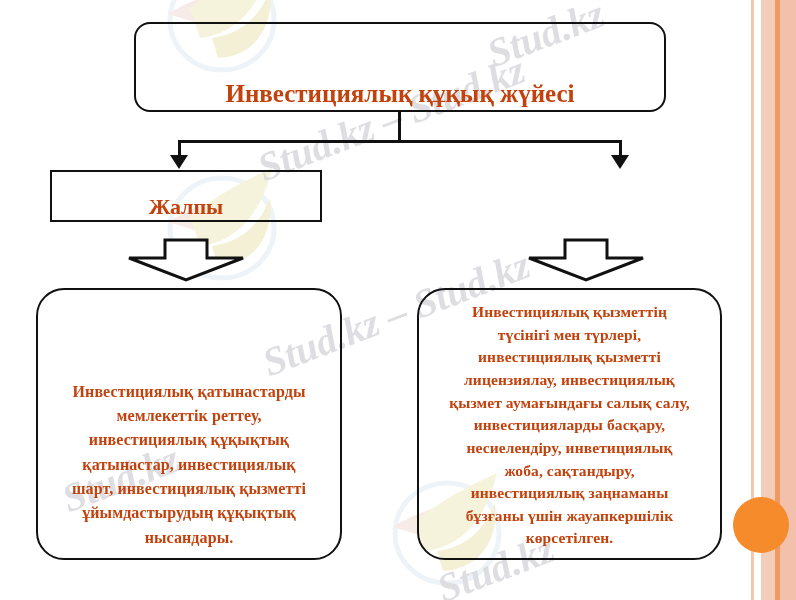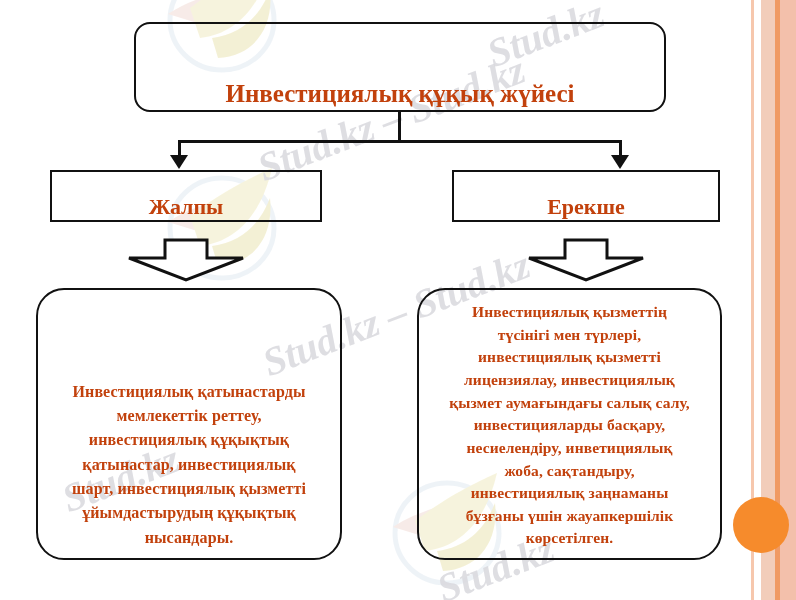--- a/index.html
+++ b/index.html
@@ -196,23 +196,20 @@
   <div class="conn stem-v"></div>
   <div class="conn bar-h"></div>
   <div class="conn drop-l"></div>
   <div class="conn drop-r"></div>
   <div class="arrowhead ah-l"></div>
   <div class="arrowhead ah-r"></div>
 
   <div class="box branch-box branch-left">
     <span>Жалпы</span>
   </div>
-  <div class="box branch-box branch-right">
-    <span>Ерекше</span>
-  </div>
 
   <div class="block-arrow ba-left">
     <svg width="118" height="44" viewBox="0 0 118 44">
       <polygon points="38,2 80,2 80,20 116,20 59,42 2,20 38,20" fill="#ffffff" stroke="#111111" stroke-width="3" stroke-linejoin="miter"></polygon>
     </svg>
   </div>
   <div class="block-arrow ba-right">
     <svg width="118" height="44" viewBox="0 0 118 44">
       <polygon points="38,2 80,2 80,20 116,20 59,42 2,20 38,20" fill="#ffffff" stroke="#111111" stroke-width="3" stroke-linejoin="miter"></polygon>
     </svg>

